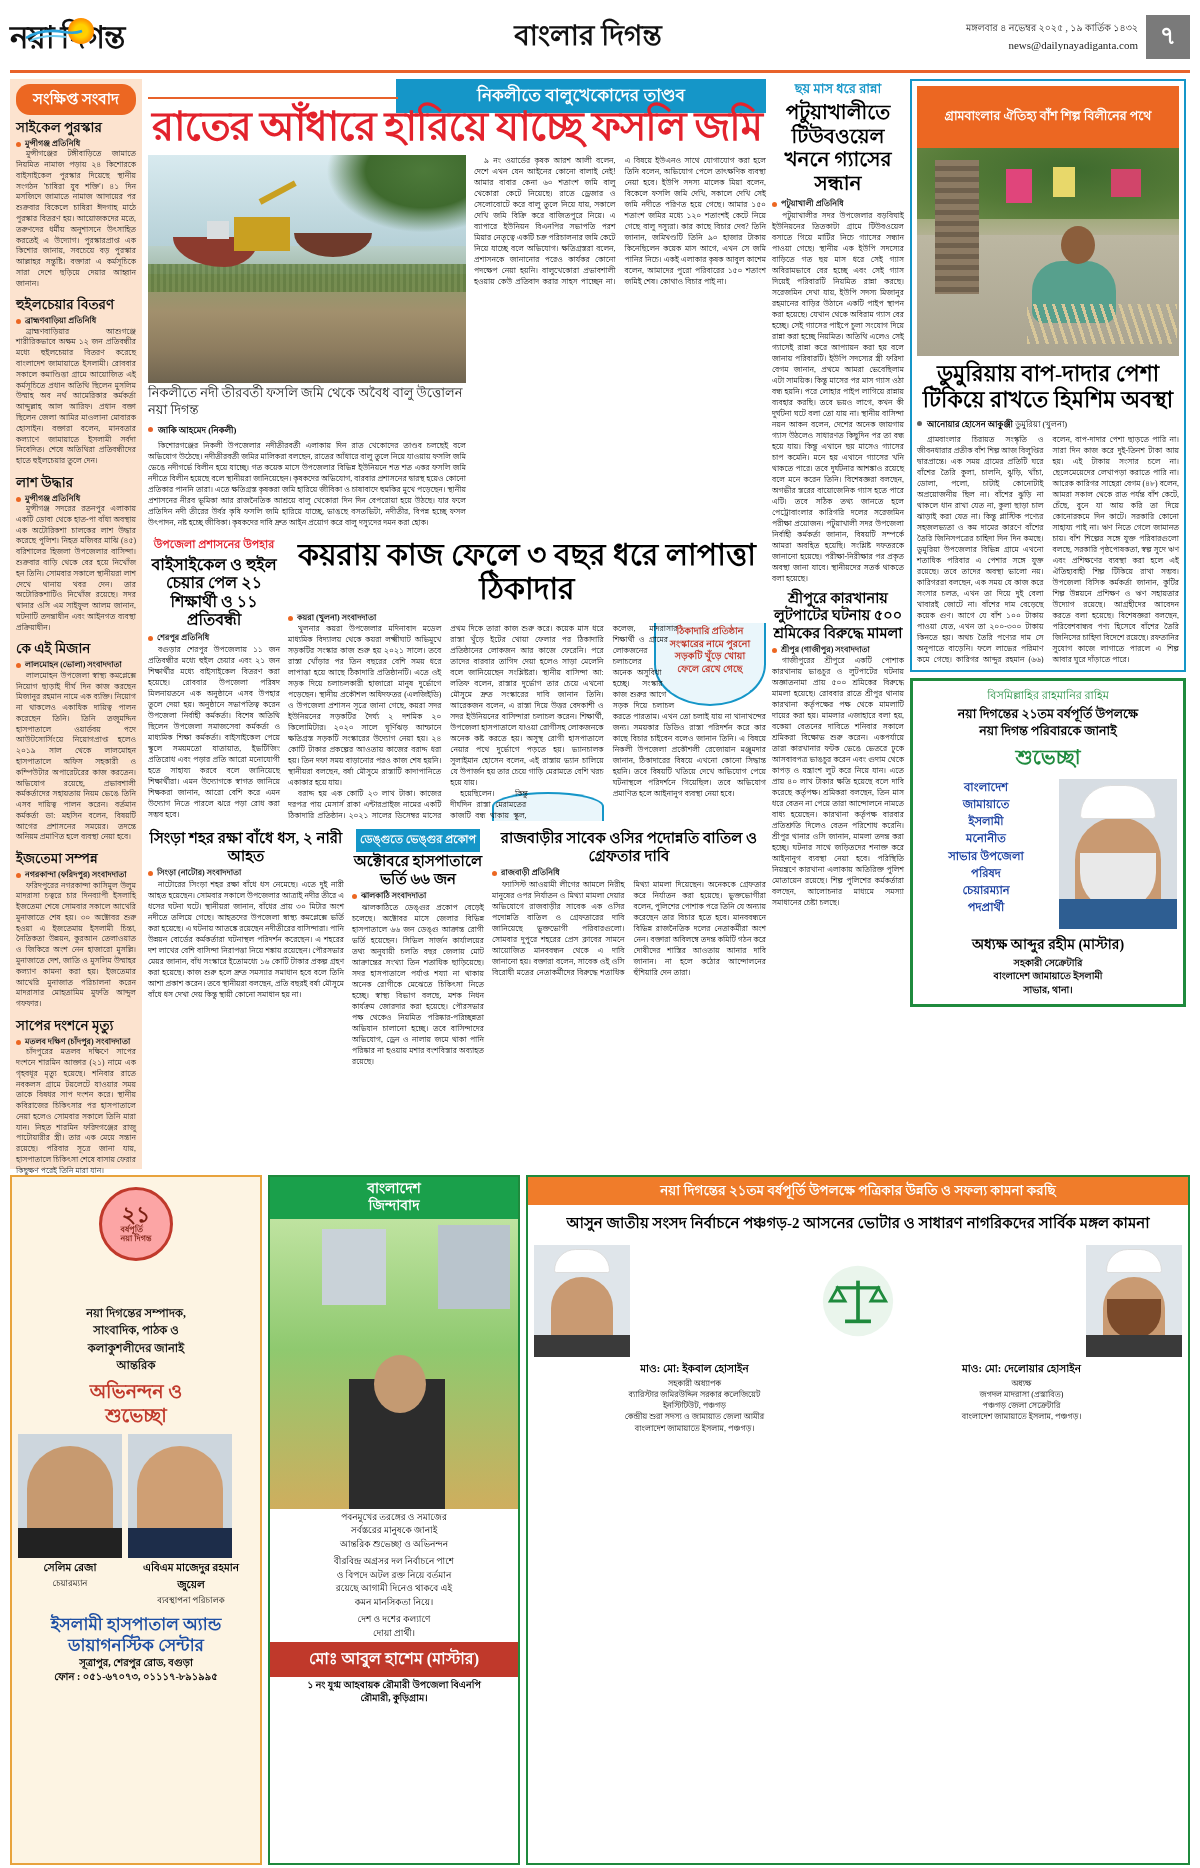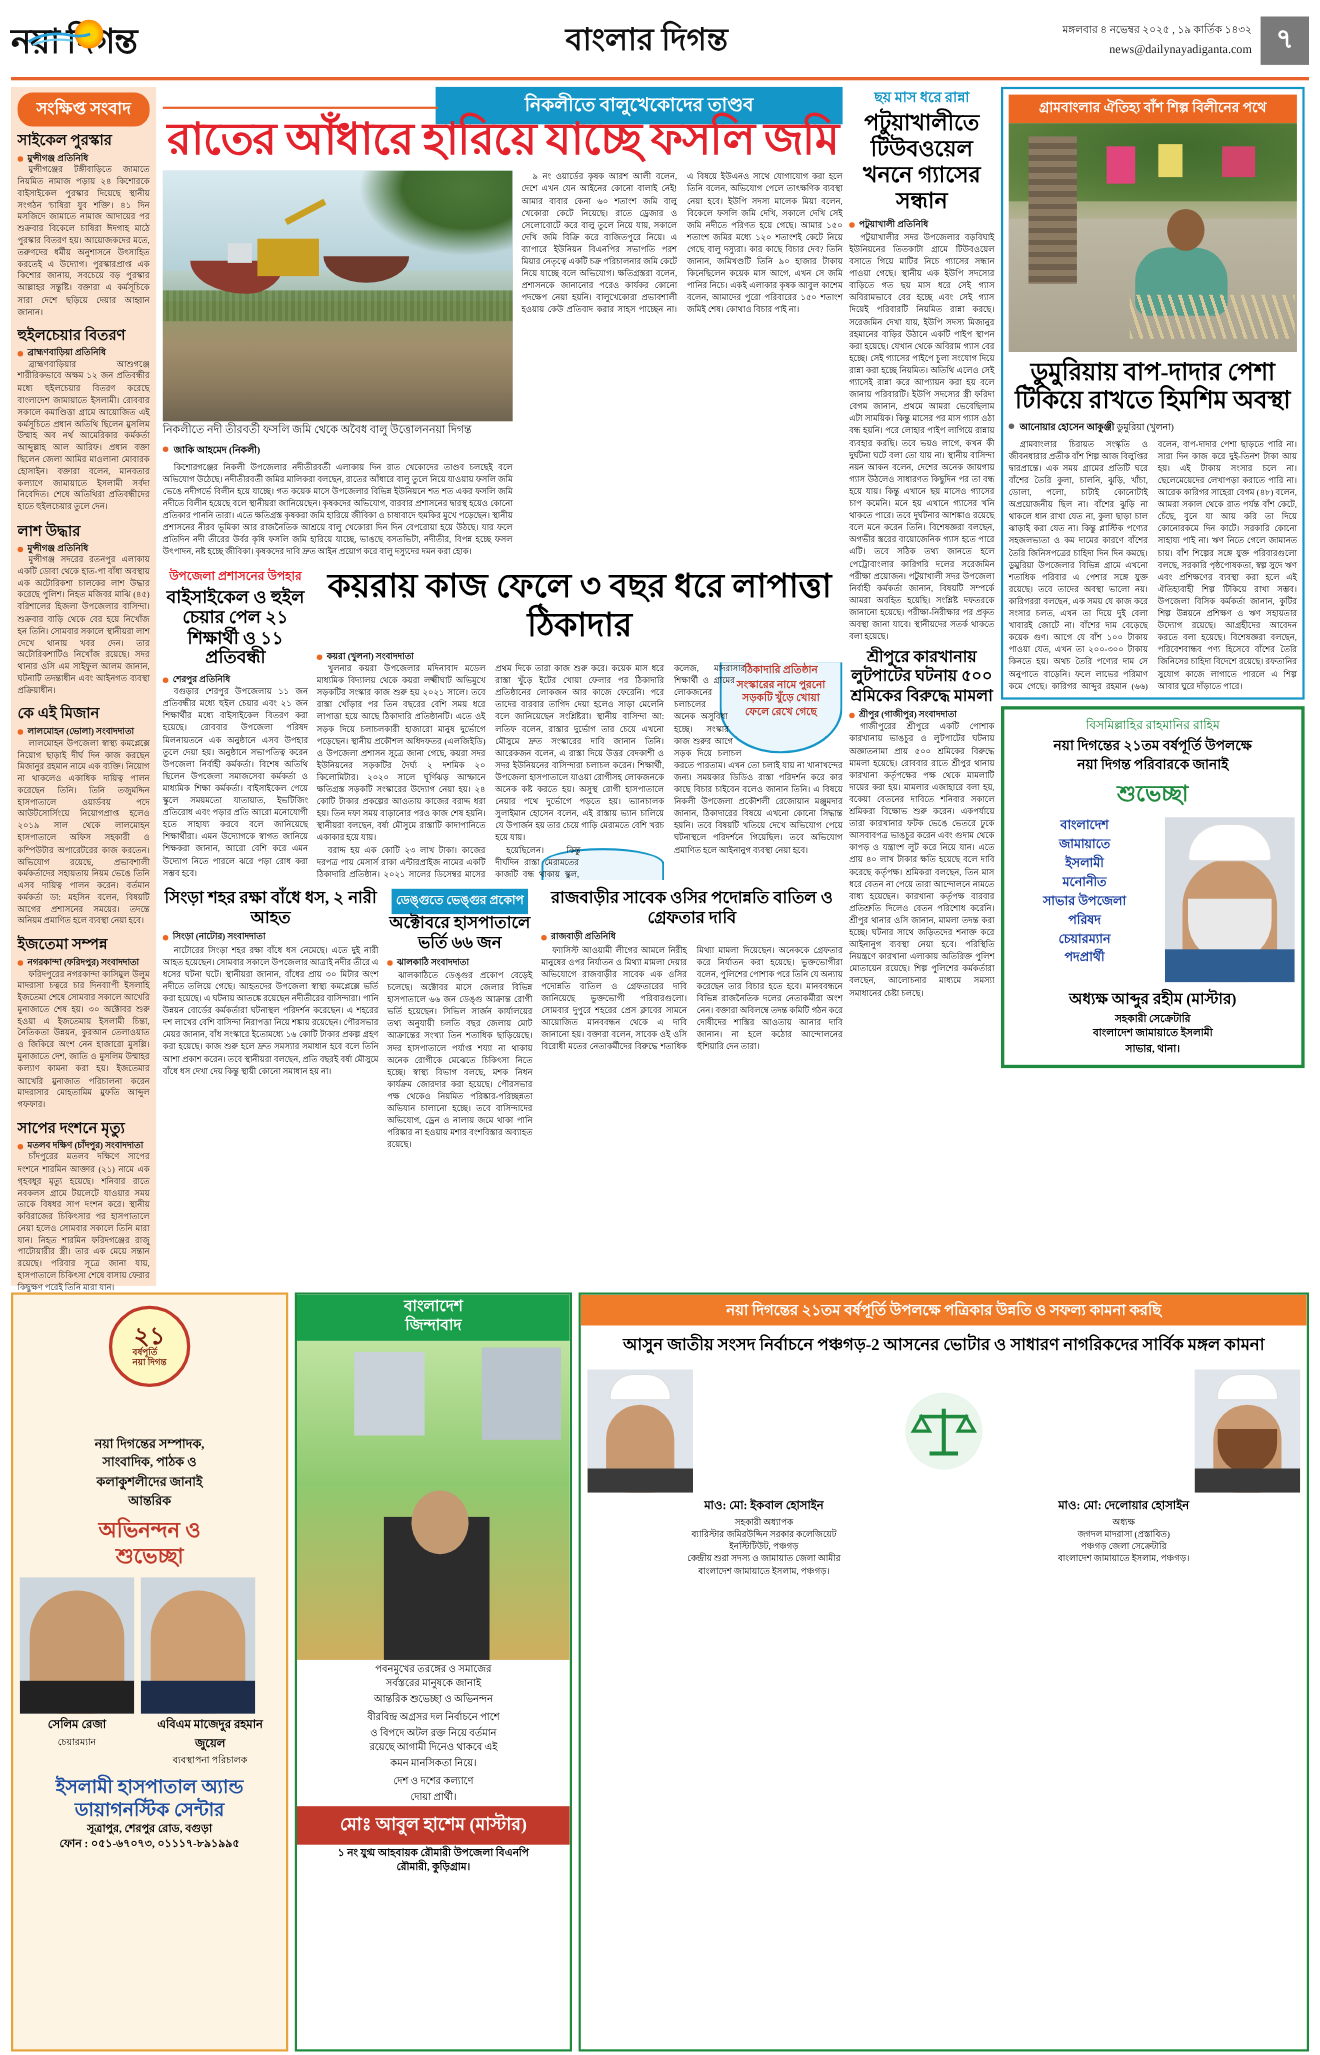--- a/index.html
+++ b/index.html
@@ -65,22 +65,22 @@
   .photo .boat1::after { content:""; position:absolute; top:-16px; left:34px; width:22px; height:18px; background:#d9dee0; }
   .photo .boat2 { position:absolute; top:34%; left:46%; width:78px; height:24px;
                   background:#6f3a2b; border-radius: 0 0 50% 50%/0 0 100% 100%; }
   .photo .digger { position:absolute; top:27%; left:27%; width:56px; height:34px; background:#c9a021; }
   .photo .digger::before { content:""; position:absolute; top:-18px; left:26px; width:40px; height:6px;
                            background:#c9a021; transform: rotate(-28deg); transform-origin: left center; }
   .photo .ground { position:absolute; bottom:0; left:0; right:0; height:48%;
                    background: linear-gradient(180deg,#8d9a6c 0%,#a2906d 35%,#8d7c5f 70%,#6f6450 100%); }
   .photo .grass { position:absolute; top:48%; left:0; right:0; height:12%;
                   background: repeating-linear-gradient(90deg,#6f8a4a 0 3px,#5d7a3c 3px 6px); opacity:.8; }
-  .photo-cap { font-size: 10px; color: #1a1a1a; padding: 2px 0; line-height: 1.3;
-               display: flex; justify-content: flex-start; }
+  .photo-cap { font-size: 13px; color: #1a1a1a; padding: 2px 0; line-height: 1.3;
+               display: flex; justify-content: space-between; flex-direction: column; }
   .lead-byline { font-size: 8.6px; font-weight: bold; margin: 3px 0 2px; padding-left: 10px; position: relative; }
   .lead-byline::before { content:""; position:absolute; left:0; top:3px; width:5px;height:5px;border-radius:50%;background:#e8622a; }
   .col2 { columns: 2; column-gap: 9px; font-size: 7.6px; line-height: 1.45; text-align: justify; }
   .col2 p { text-indent: 10px; margin: 0; }
   .col3 { columns: 3; column-gap: 9px; font-size: 7.6px; line-height: 1.45; text-align: justify; }
   .col3 p { text-indent: 10px; margin: 0; }
   .textcol { font-size: 7.6px; line-height: 1.45; text-align: justify; }
   .textcol p { text-indent: 10px; margin: 0; }
 
   
@@ -99,21 +99,21 @@
   
   .lower-row { display: flex; gap: 8px; margin-top: 8px; }
   .lw { }
   .lw-head { font-size: 15px; font-weight: bold; text-align: center; line-height: 1.2; margin-bottom: 3px; }
   .lw-kick { background:#1596c8; color:#fff; font-size:11px; font-weight:bold; text-align:center;
              padding:2px 4px; display:inline-block; }
 
   
   .rbox { border: 2px solid #1596c8; padding: 5px; }
   .rbox-head-orange { background: #ec6722; color: #fff; font-size: 12.5px; font-weight: bold;
-                      text-align: center; padding: 3px 2px; }
+                      text-align: center; padding: 21px 2px; }
   .rphoto { width: 100%; height: 208px; position: relative; overflow: hidden;
             background: linear-gradient(180deg,#6f8f53 0%,#8aa05f 22%,#b9b49a 45%,#bdb8a6 100%); }
   .rphoto .bg-green { position:absolute; top:0;left:0;right:0;height:34%;
         background: radial-gradient(ellipse at 60% 30%, #3f6b2e 0%, #547a37 55%, #6e8b4a 100%); }
   .rphoto .trunk { position:absolute; top:6%; left:7%; width:44px; height:64%;
         background: repeating-linear-gradient(180deg,#8c7a63 0 6px,#6f604d 6px 11px); }
   .rphoto .cloth1 { position:absolute; top:10%; left:34%; width:26px; height:34px; background:#e0457b; }
   .rphoto .cloth2 { position:absolute; top:9%; left:52%; width:22px; height:30px; background:#e8d86a; }
   .rphoto .cloth3 { position:absolute; top:10%; left:74%; width:30px; height:28px; background:#d1456a; }
   .rphoto .ground2 { position:absolute; bottom:0;left:0;right:0;height:58%;
@@ -151,21 +151,21 @@
   .greet-name { text-align:center; font-size: 14px; font-weight:bold; margin-top:4px; }
   .greet-role { text-align:center; font-size: 9.5px; font-weight:bold; line-height:1.45; }
 
   
   .ads-row { display: flex; gap: 6px; margin-top: 6px; height: 690px; }
   .ad { border: 2px solid #1f8a3d; padding: 6px; position: relative; background:#fff; }
   .ad1 { width: 252px; background: #fdf4e3; border-color:#e8a33d; }
   .ad2 { width: 252px; border-color:#1f8a3d; padding:0; overflow:hidden; }
   .ad4 { flex:1; border-color:#1f8a3d; padding:0; overflow:hidden; }
 
-  .ann-badge { width: 74px; height: 74px; border-radius:50%; background:#fef9c3; margin: 4px auto 2px;
+  .ann-badge { width: 74px; height: 74px; border-radius:50%; background:#fca5a5; margin: 4px auto 2px;
                display:flex; flex-direction:column; align-items:center; justify-content:center;
                color:#7a1f12; font-weight:bold; border:3px solid #c0392b; }
   .ann-badge .n { font-size: 22px; line-height:1; }
   .ann-badge .t { font-size: 8px; line-height:1.1; }
   .ad1 .ltxt { font-size: 11.5px; font-weight:bold; text-align:center; line-height:1.5; color:#111;margin-top:44px; }
   .ad1 .red-script { color:#c0392b; font-size: 19px; font-weight:bold; text-align:center; line-height:1.25; margin:6px 0; }
   .ad1 .photos { display:flex; gap:6px; justify-content:center; margin-top:6px; }
   .ad1 .pp { width: 104px; height: 124px; background:#cdd6dd; position:relative; overflow:hidden; }
   .ad1 .nm { font-size: 10.5px; font-weight:bold; text-align:center; margin-top:2px; }
   .ad1 .rl { font-size: 8.5px; text-align:center; }

